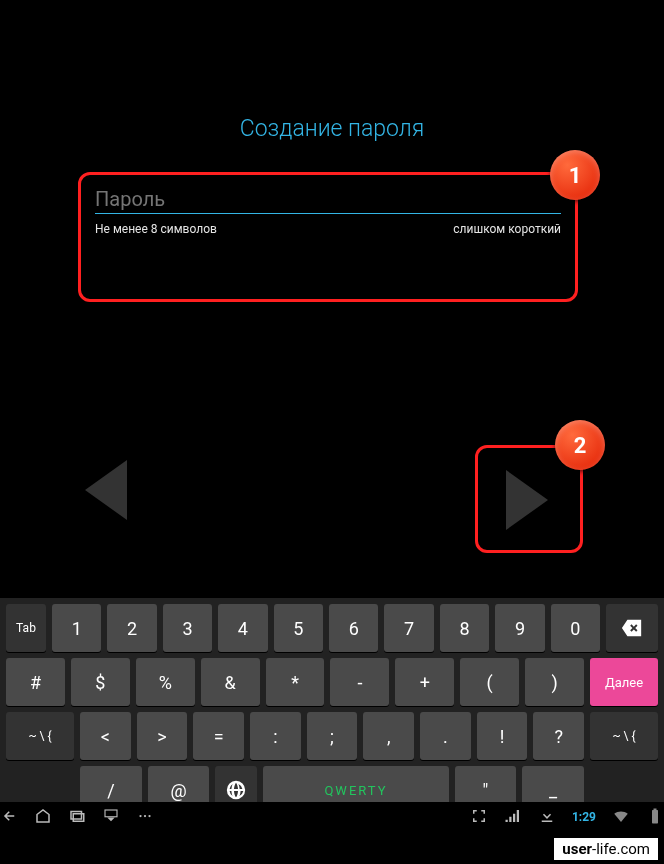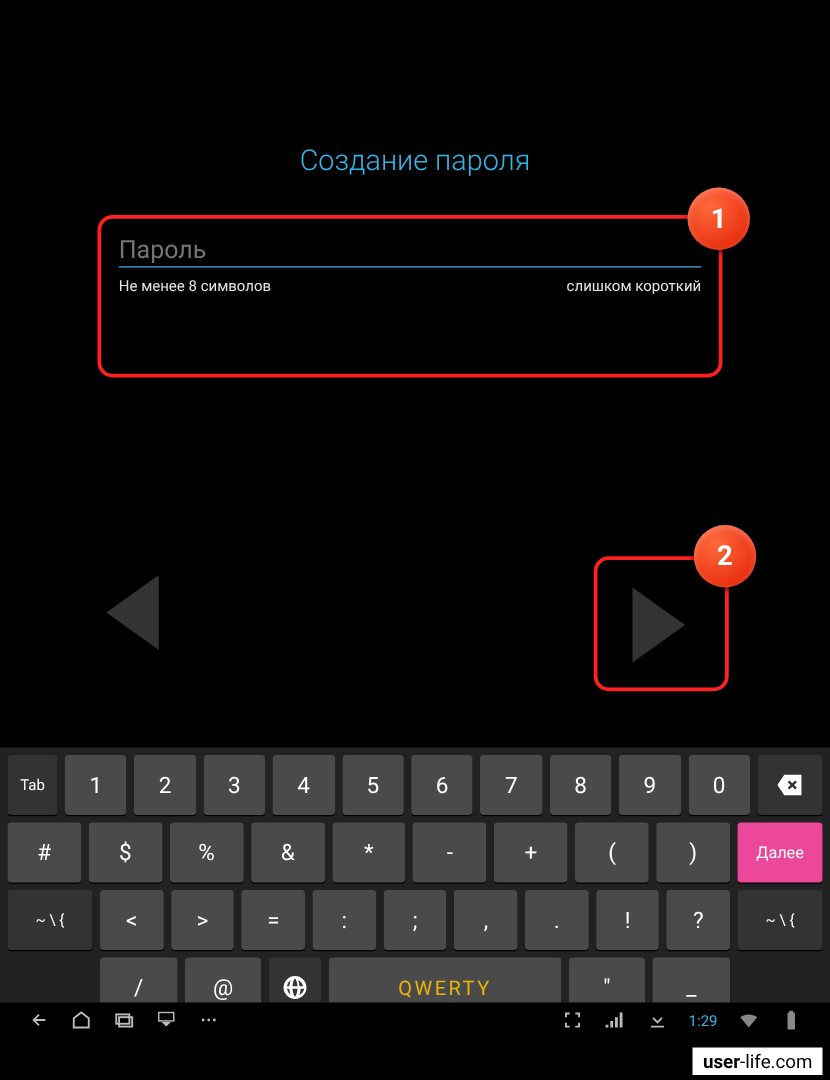--- a/index.html
+++ b/index.html
@@ -23,33 +23,33 @@
 
   .nav-back { position: absolute; top: 460px; left: 85px; width: 0; height: 0; border-top: 30px solid transparent; border-bottom: 30px solid transparent; border-right: 42px solid #333; cursor: pointer; }
   .nav-fwd { position: absolute; top: 470px; left: 506px; width: 0; height: 0; border-top: 30px solid transparent; border-bottom: 30px solid transparent; border-left: 42px solid #333; cursor: pointer; }
 
   
   .kbd { position: absolute; top: 578px; left: 0; right: 0; height: 224px; background: #222; display: flex; flex-direction: column; gap: 6px; padding: 6px 0; margin-top: 20px; }
   .krow { display: flex; gap: 6px; padding: 0 6px; height: 48px; }
   .key { background: #4a4a4a; color: #fff; border-radius: 3px; display: flex; align-items: center; justify-content: center; font-size: 18px; cursor: pointer; user-select: none; box-shadow: 0 1px 0 #000; }
   .key.dark { background: #333; }
   .key.blue { background: #ec4899; }
-  .key .space-label { font-size: 16px; color: #eab308; letter-spacing: 2px; }
+  .key .space-label { font-size: 13px; color: #22c55e; letter-spacing: 2px; }
 
   .w1 { flex: 1 1 0; }
   .wtab { flex: 0 0 40px; font-size: 12px; }
   .wside { flex: 0 0 68px; font-size: 13px; }
   .wbsp { flex: 0 0 52px; }
   .wspace { flex: 3 0 0; }
   .wsmall { flex: 0 0 42px; }
 
   .bksp svg, .globe svg { width: 22px; height: 22px; fill: #fff; }
 
   
-  .statusbar { position: absolute; top: 802px; left: 0; right: 0; height: 30px; background: #000; display: flex; align-items: center; padding: 0 22px; color: #bbb; font-size: 12px; gap: 16px; }
+  .statusbar { position: absolute; top: 802px; left: 0; right: 0; height: 30px; background: #000; display: flex; align-items: center; padding: 0 0; color: #bbb; font-size: 12px; gap: 16px; font-weight: bold; }
   .statusbar .spacer { flex: 1; }
   .statusbar svg { width: 18px; height: 18px; fill: #bbb; }
   .time { color: #33b5e5; }
   .wifi svg, .batt svg { fill: #888; }
 
   .watermark { position: absolute; bottom: 4px; right: 6px; background: #fff; color: #000; font-size: 15px; padding: 2px 8px; font-family: Arial, sans-serif; margin-top: 24px; }
   .watermark b { font-weight: bold; }
 </style>
 </head>
 <body>

